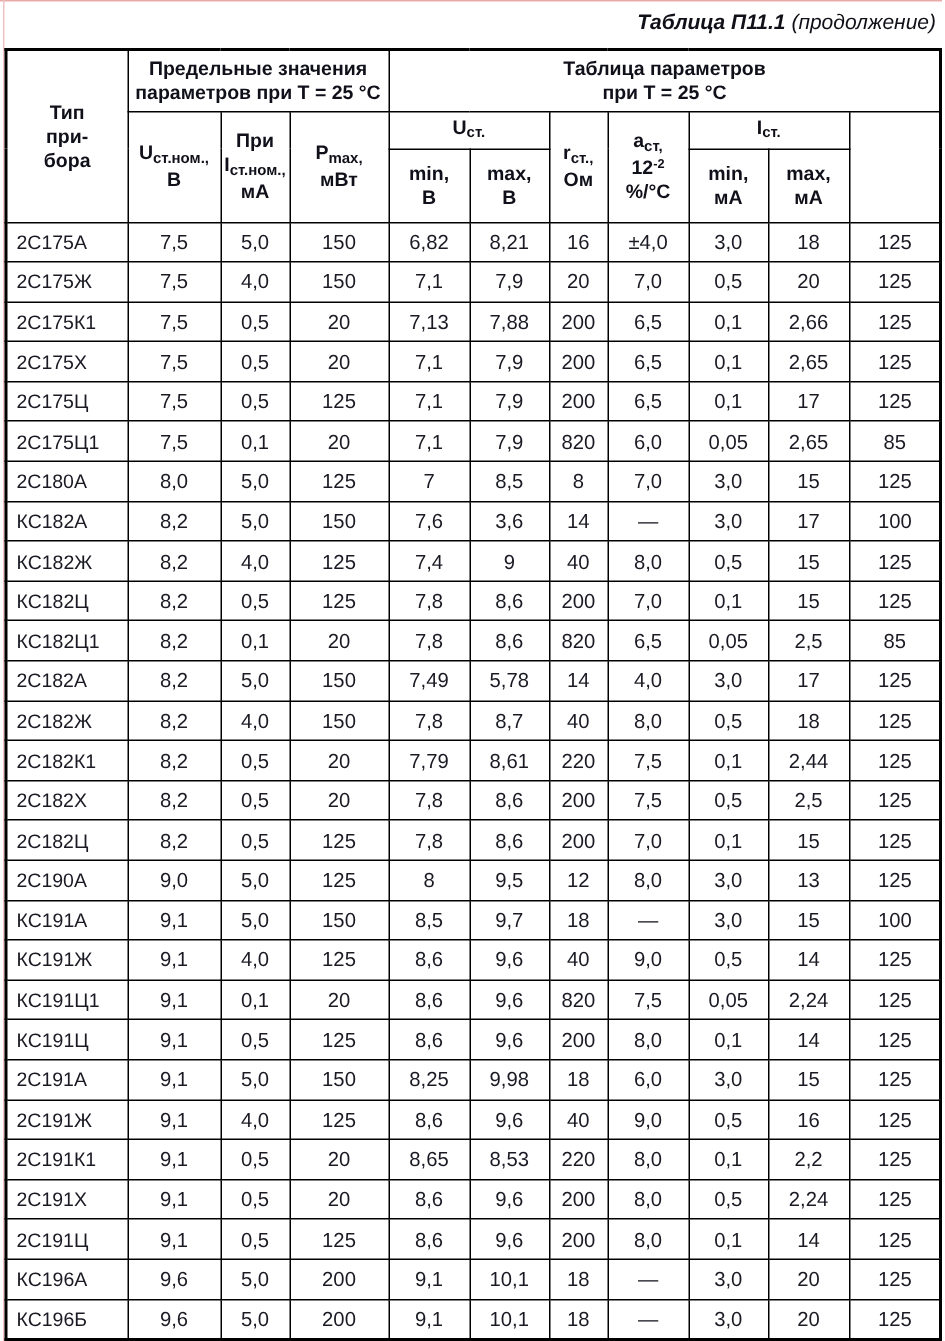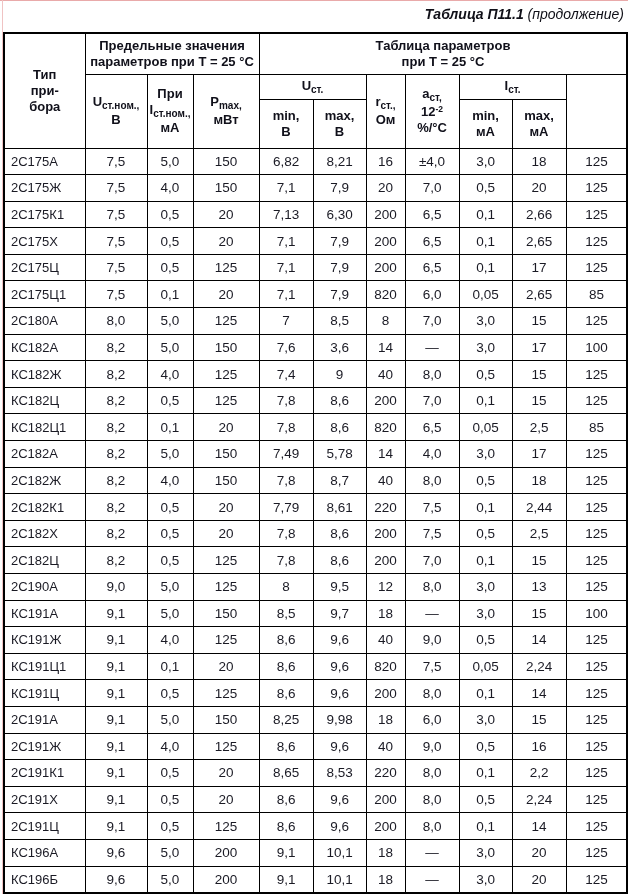--- a/index.html
+++ b/index.html
@@ -204,21 +204,21 @@
           <td>0,5</td>
           <td>20</td>
           <td>125</td>
         </tr>
         <tr>
           <td class="type-cell">2С175К1</td>
           <td>7,5</td>
           <td>0,5</td>
           <td>20</td>
           <td>7,13</td>
-          <td>6,30</td>
+          <td>7,88</td>
           <td>200</td>
           <td>6,5</td>
           <td>0,1</td>
           <td>2,66</td>
           <td>125</td>
         </tr>
         <tr>
           <td class="type-cell">2С175Х</td>
           <td>7,5</td>
           <td>0,5</td>

